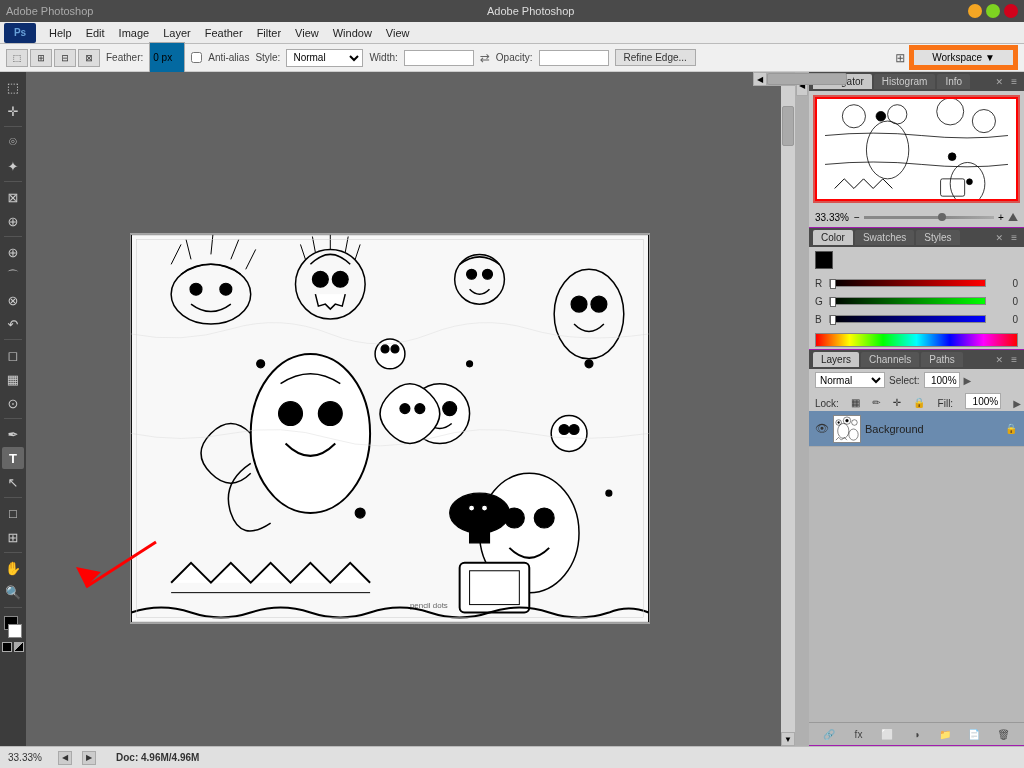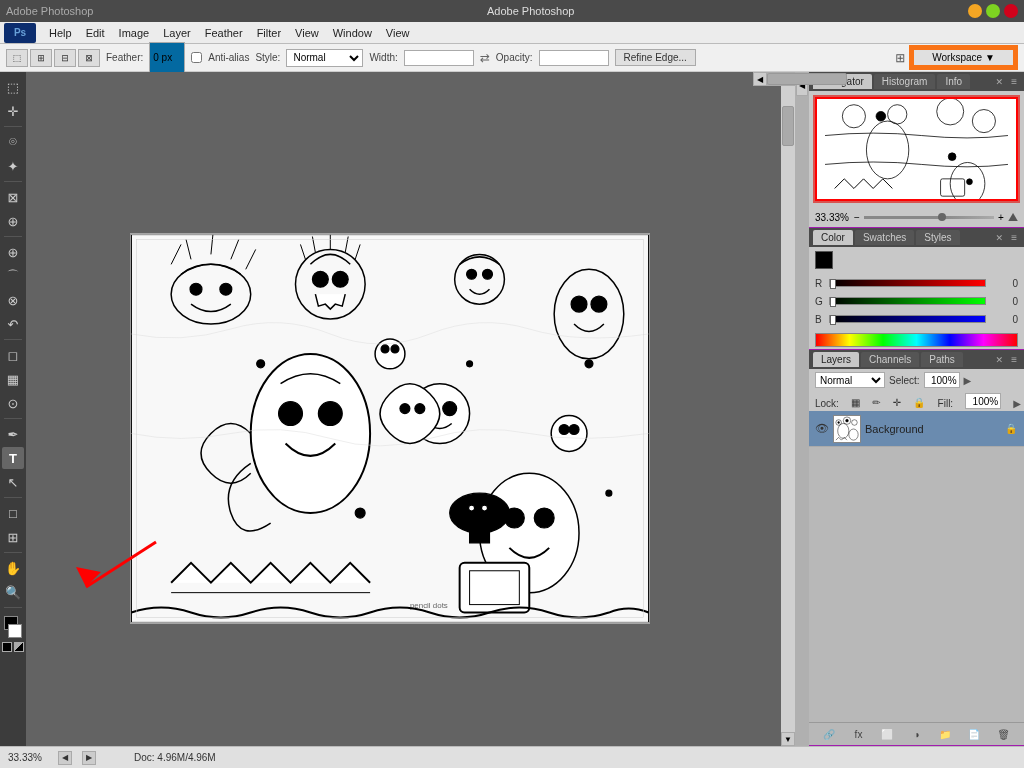--- a/index.html
+++ b/index.html
@@ -110,21 +110,21 @@
       display: flex; align-items: center; padding: 0 8px; gap: 10px;
       border-top: 1px solid #bbb; font-size: 10px; color: #333;
       position: absolute; bottom: 0; left: 0;
     }
     .status-zoom { min-width: 40px; }
     .status-nav-btn {
       width: 14px; height: 14px; background: #ccc; border: 1px solid #aaa;
       display: flex; align-items: center; justify-content: center;
       font-size: 8px; cursor: pointer;
     }
-    .status-doc { margin-left: 28px; }
+    .status-doc { margin-left: 10px; font-weight: bold; }
 
     
     #right-panels {
       width: 215px; background: #b0b0b0; display: flex;
       flex-direction: column; flex-shrink: 0;
     }
 
     
     .panel-group {
       background: #c8c8c8; border-bottom: 1px solid #a21caf;

